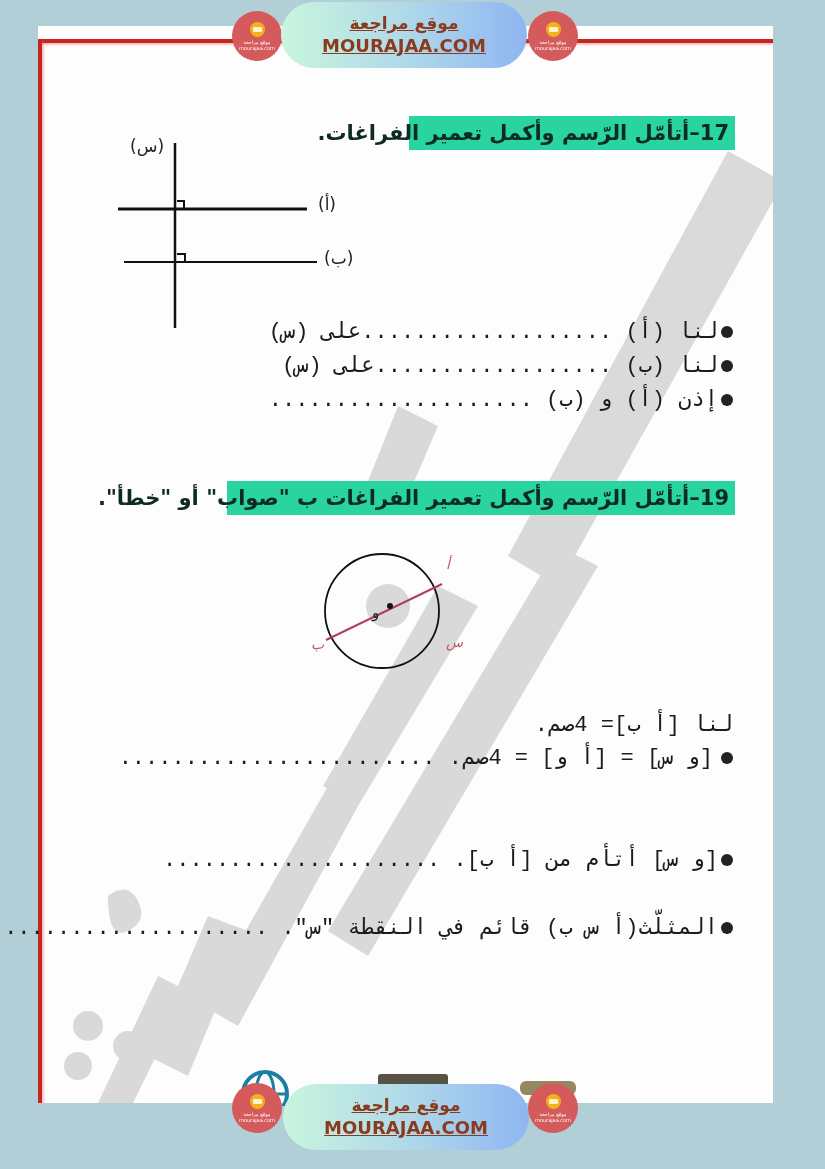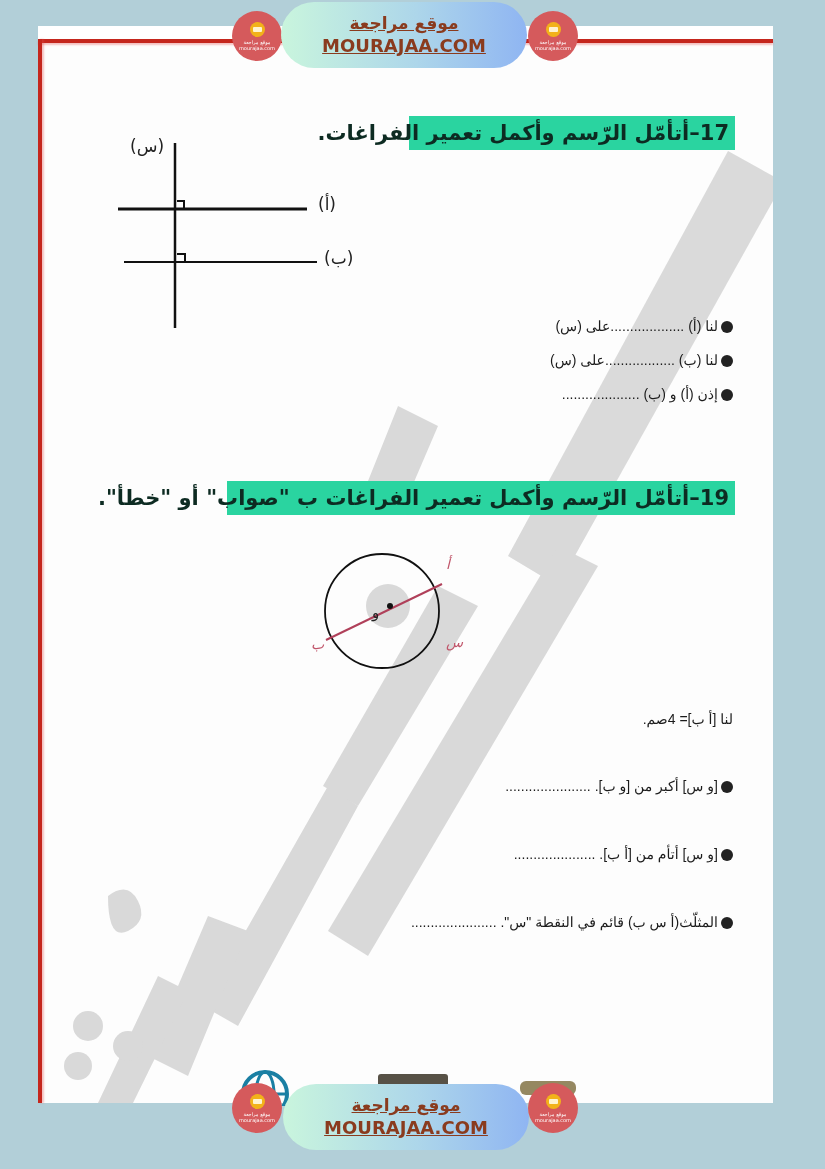--- a/index.html
+++ b/index.html
@@ -23,21 +23,21 @@
     position:absolute; height:34px; background:#2ad4a0;
     color:#0d2b22; font-weight:bold; font-size:21px;
     direction: rtl; text-align:right; padding-right:6px; line-height:34px;
     white-space: nowrap;
   }
   .h17 { right: 38px; width: 326px; top: 90px; }
   .h18 { right: 38px; width: 508px; top: 455px; }
 
   .rtl-line {
     position:absolute; direction: rtl; white-space:nowrap;
-    font-family: Liberation Sans, sans-serif; font-size:14px; color:#1b1b1b;
+    font-family: Liberation Mono, monospace; font-size:22px; color:#1b1b1b;
   }
   .bullet { display:inline-block; width:12px; height:12px; border-radius:50%; background:#222; margin-left:3px; vertical-align:middle; }
 
   .label-hand { position:absolute; font-family:"DejaVu Sans", sans-serif; font-size:17px; color:#222; direction: rtl; }
   .label-red { position:absolute; font-size:14px; color:#c0556a; font-style:italic; }
 
   .badge-pill {
     position:absolute; width:246px; height:66px; border-radius:33px;
     background: linear-gradient(90deg, #c9f5dd 0%, #add6ea 55%, #8fb5f2 100%);
     display:flex; flex-direction:column; align-items:center; justify-content:center;
@@ -108,22 +108,22 @@
     <line x1="20" y1="96" x2="136" y2="40" stroke="#b0405a" stroke-width="2"></line>
     <circle cx="84" cy="62" r="3" fill="#111"></circle>
   </svg>
   <div class="label-hand" style="left:334px;top:578px;font-size:15px">و</div>
   <div class="label-red" style="left:408px;top:530px">أ</div>
   <div class="label-red" style="left:273px;top:610px">ب</div>
   <div class="label-red" style="left:408px;top:608px">س</div>
 
   <div class="rtl-line" style="right:40px;top:685px">لنا [أ ب]= 4صم.</div>
 
-  <div class="rtl-line" style="right:40px;top:752px">
-    <span class="bullet"></span><span>[و س] أكبر من [و ب]. ......................</span>
+  <div class="rtl-line" style="right:40px;top:718px">
+    <span class="bullet" style="margin-left:8px"></span><span>[و س] = [أ و] = 4صم. ........................</span>
   </div>
   <div class="rtl-line" style="right:40px;top:820px">
     <span class="bullet"></span><span>[و س] أتأم من [أ ب]. .....................</span>
   </div>
   <div class="rtl-line" style="right:40px;top:888px">
     <span class="bullet"></span><span>المثلّث(أ س ب) قائم في النقطة "س". ......................</span>
   </div>
 
   <svg style="position:absolute;left:202px;top:1040px" width="50" height="40">
     <circle cx="25" cy="28" r="22" fill="none" stroke="#1a7fa3" stroke-width="4"></circle>

